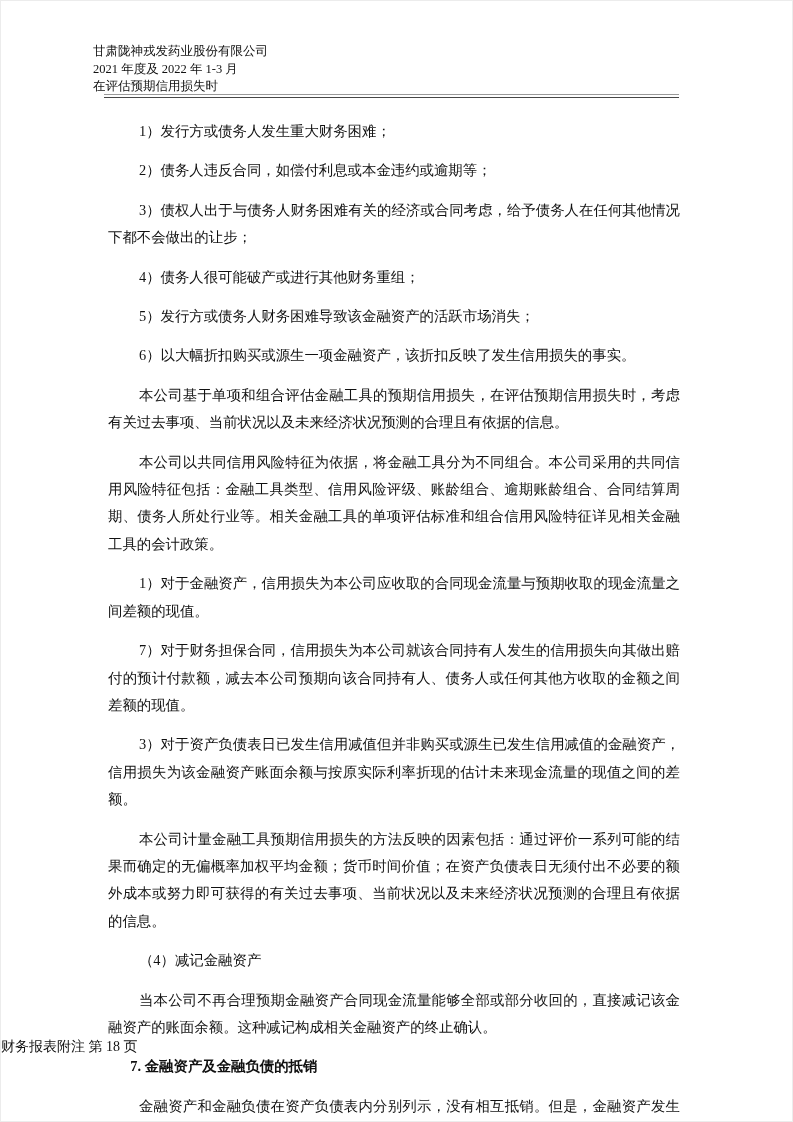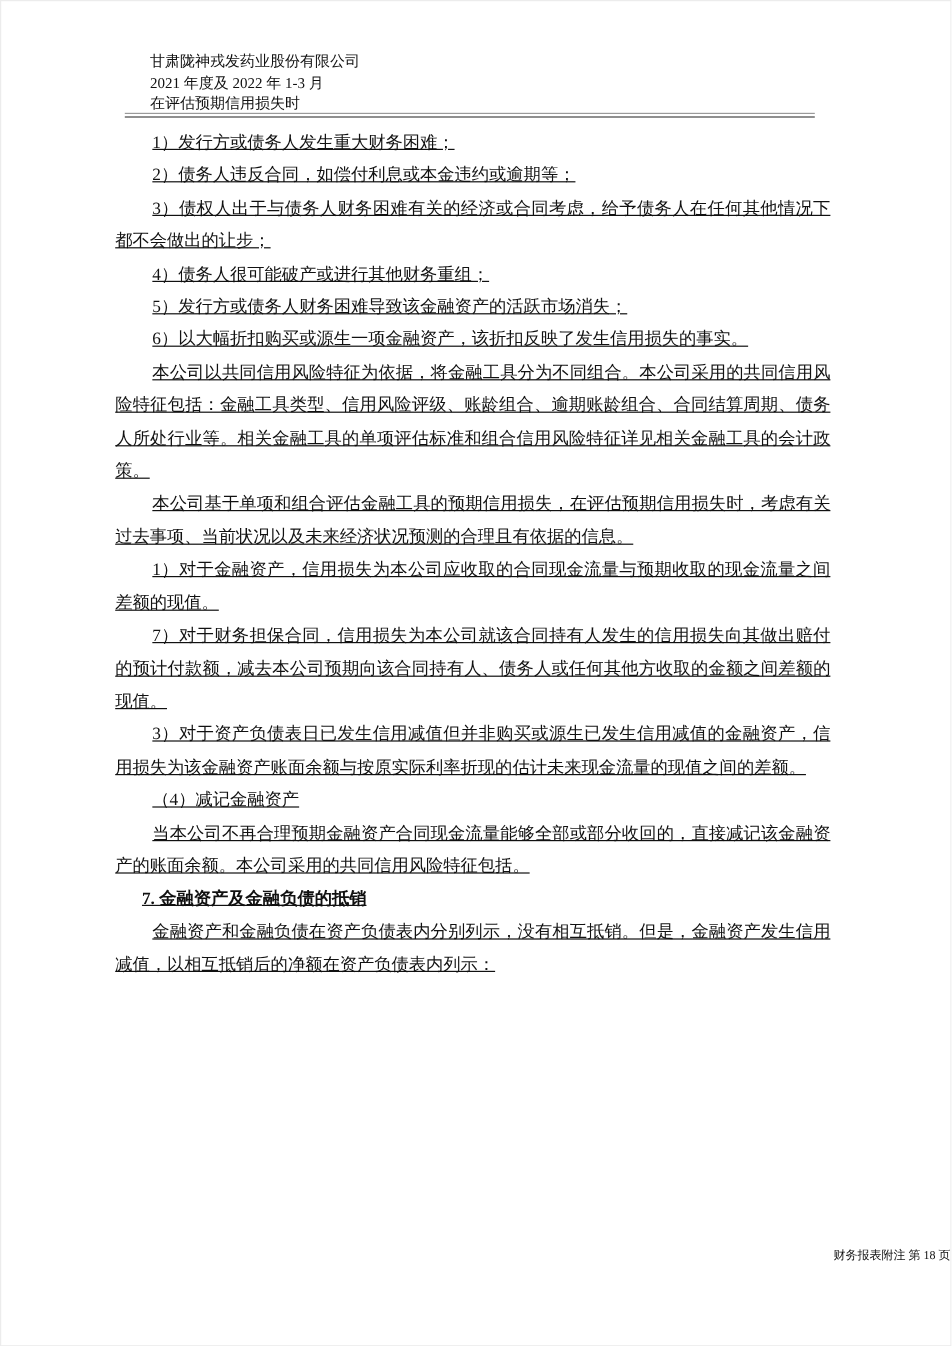--- a/index.html
+++ b/index.html
@@ -13,21 +13,21 @@
     height: 1122px;
     background: #ffffff;
     border: 1px solid #ececec;
     box-sizing: border-box;
     font-family: "Liberation Serif", "DejaVu Serif", serif;
     color: #111;
     overflow: hidden;
   }
   .doc-header {
     position: absolute;
-    left: 124px;
+    left: 92px;
     top: 42px;
     font-size: 12.5px;
     line-height: 17.5px;
     white-space: nowrap;
   }
   .header-rule {
     position: absolute;
     left: 103px;
     top: 93px;
     width: 575px;
@@ -38,36 +38,35 @@
   .doc-body {
     position: absolute;
     left: 95px;
     top: 105px;
     width: 596px;
     font-size: 14.4px;
     line-height: 27.4px;
     text-align: justify;
   }
   .doc-body p {
-    margin: 0;
+    margin: 12px;
     padding: 0;
     text-indent: 2.15em;
-    text-decoration: underline;
   }
   .doc-body p.h7 {
     font-weight: bold;
     text-indent: 1.55em;
   }
   .doc-footer {
     position: absolute;
     left: 0;
     top: 1037px;
     width: 100%;
-    text-align: right;
-    font-size: 10px;
+    text-align: left;
+    font-size: 14px;
     line-height: 18px;
   }
 </style>
 </head>
 <body>
 
 <div class="page">
 
   <header class="doc-header">
     <div>甘肃陇神戎发药业股份有限公司</div>
@@ -77,27 +76,28 @@
 
   <div class="header-rule"></div>
 
   <main class="doc-body">
     <p>1）发行方或债务人发生重大财务困难；</p>
     <p>2）债务人违反合同，如偿付利息或本金违约或逾期等；</p>
     <p>3）债权人出于与债务人财务困难有关的经济或合同考虑，给予债务人在任何其他情况下都不会做出的让步；</p>
     <p>4）债务人很可能破产或进行其他财务重组；</p>
     <p>5）发行方或债务人财务困难导致该金融资产的活跃市场消失；</p>
     <p>6）以大幅折扣购买或源生一项金融资产，该折扣反映了发生信用损失的事实。</p>
+    <p>本公司基于单项和组合评估金融工具的预期信用损失，在评估预期信用损失时，考虑有关过去事项、当前状况以及未来经济状况预测的合理且有依据的信息。</p>
     <p>本公司以共同信用风险特征为依据，将金融工具分为不同组合。本公司采用的共同信用风险特征包括：金融工具类型、信用风险评级、账龄组合、逾期账龄组合、合同结算周期、债务人所处行业等。相关金融工具的单项评估标准和组合信用风险特征详见相关金融工具的会计政策。</p>
-    <p>本公司基于单项和组合评估金融工具的预期信用损失，在评估预期信用损失时，考虑有关过去事项、当前状况以及未来经济状况预测的合理且有依据的信息。</p>
     <p>1）对于金融资产，信用损失为本公司应收取的合同现金流量与预期收取的现金流量之间差额的现值。</p>
     <p>7）对于财务担保合同，信用损失为本公司就该合同持有人发生的信用损失向其做出赔付的预计付款额，减去本公司预期向该合同持有人、债务人或任何其他方收取的金额之间差额的现值。</p>
     <p>3）对于资产负债表日已发生信用减值但并非购买或源生已发生信用减值的金融资产，信用损失为该金融资产账面余额与按原实际利率折现的估计未来现金流量的现值之间的差额。</p>
+    <p>本公司计量金融工具预期信用损失的方法反映的因素包括：通过评价一系列可能的结果而确定的无偏概率加权平均金额；货币时间价值；在资产负债表日无须付出不必要的额外成本或努力即可获得的有关过去事项、当前状况以及未来经济状况预测的合理且有依据的信息。</p>
     <p>（4）减记金融资产</p>
-    <p>当本公司不再合理预期金融资产合同现金流量能够全部或部分收回的，直接减记该金融资产的账面余额。本公司采用的共同信用风险特征包括。</p>
+    <p>当本公司不再合理预期金融资产合同现金流量能够全部或部分收回的，直接减记该金融资产的账面余额。这种减记构成相关金融资产的终止确认。</p>
     <p class="h7">7. 金融资产及金融负债的抵销</p>
     <p>金融资产和金融负债在资产负债表内分别列示，没有相互抵销。但是，金融资产发生信用减值，以相互抵销后的净额在资产负债表内列示：</p>
   </main>
 
   <footer class="doc-footer">
     <span>财务报表附注 第 18 页</span>
   </footer>
 
 </div>
 

